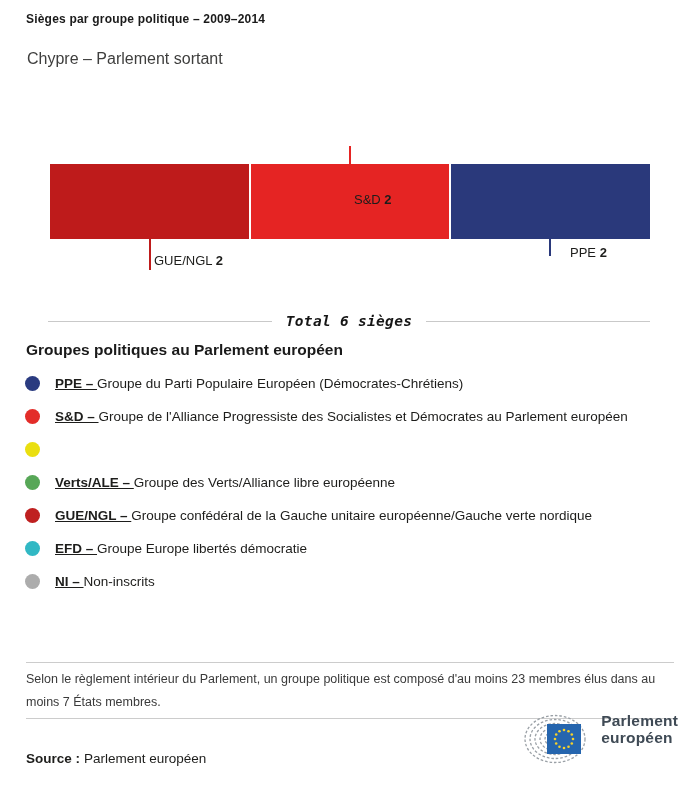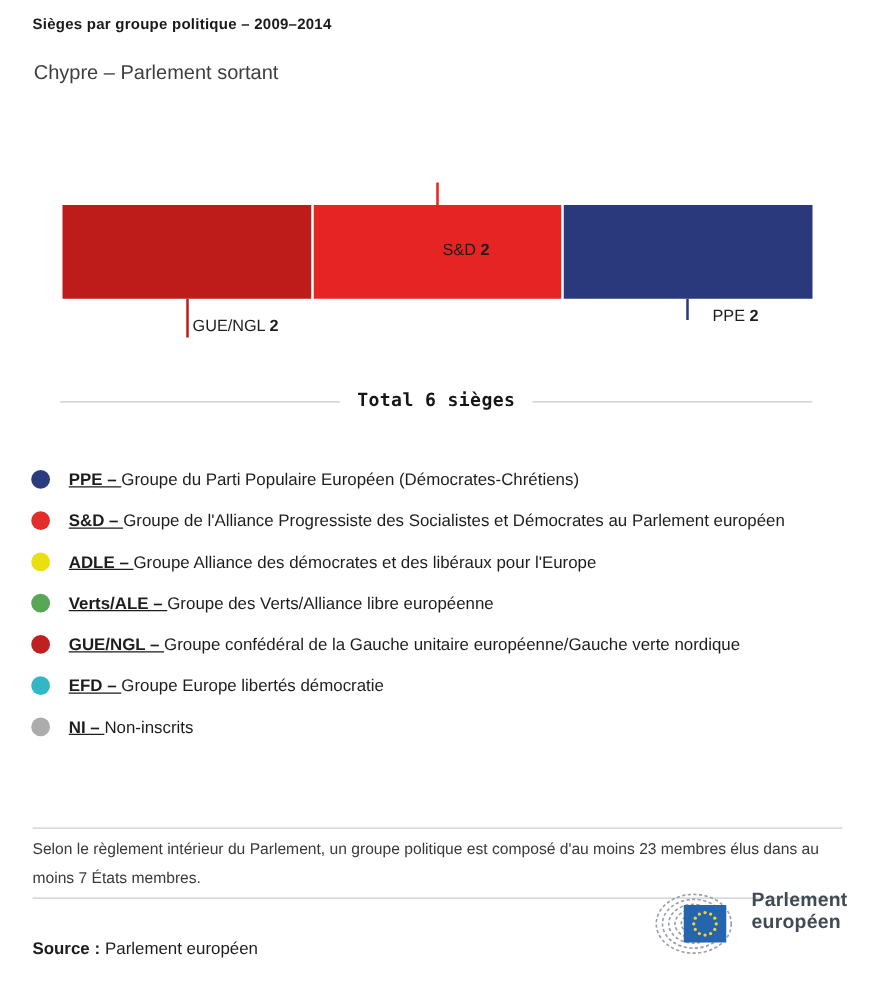--- a/index.html
+++ b/index.html
@@ -9,21 +9,21 @@
   .title { position: absolute; left: 26px; top: 12px; margin: 0; font-size: 12px; font-weight: 700; letter-spacing: .2px; color: #1a1a1a; }
   .subtitle { position: absolute; left: 27px; top: 50px; font-size: 16px; font-weight: 400; color: #3e3e3d; }
 
   .chart-region { position: absolute; left: 0; top: 140px; width: 700px; height: 150px; }
   .bar { position: absolute; left: 50px; top: 24px; width: 600px; height: 75px; display: flex; gap: 2px; }
   .bar-segment { height: 100%; }
   .tick { position: absolute; width: 2px; }
   .bar-lbl { position: absolute; font-size: 13px; line-height: 16px; white-space: nowrap; color: #1d1d1b; }
   .bar-lbl b { font-weight: 700; }
 
-  .total-sep { position: absolute; left: 48px; right: 50px; top: 313px; display: flex; align-items: center; gap: 14px; }
+  .total-sep { position: absolute; left: 48px; right: 50px; top: 313px; display: flex; align-items: center; gap: 14px; font-style: italic; }
   .total-sep .line { flex: 1; height: 1px; background: #c9c9c9; }
   .total-text { font-family: "DejaVu Sans Mono", monospace; font-size: 14.5px; font-weight: 700; letter-spacing: .3px; white-space: nowrap; color: #161616; }
 
   .legend-heading { position: absolute; left: 26px; top: 341px; margin: 0; font-size: 15.5px; font-weight: 700; color: #1a1a1a; }
   .legend { position: absolute; left: 25px; top: 367px; right: 20px; }
   .legend-item { display: flex; align-items: center; height: 33px; }
   .dot { width: 15px; height: 15px; border-radius: 50%; margin-right: 15px; flex: none; }
   .legend-text { font-size: 13.5px; color: #1d1d1b; white-space: nowrap; }
   .legend-text .abbr { font-weight: 700; text-decoration: underline; }
 
@@ -60,32 +60,32 @@
       <div class="tick" style="left: 549px; background: rgb(42, 57, 123); top: 99px; height: 17px;"></div>
       <div class="bar-lbl" style="left: 554px; top: 105px; margin-left: 16px;"><span>PPE </span><b>2</b></div>
     </div>
 
   <div class="total-sep">
     <div class="line"></div>
     <div class="total-text">Total 6 sièges</div>
     <div class="line"></div>
   </div>
 
+  <h2 class="legend-heading">Groupes politiques au Parlement européen</h2>
   <div class="legend">
       <div class="legend-item">
         <span class="dot" style="background: rgb(42, 59, 128);"></span>
         <span class="legend-text"><span class="abbr">PPE – </span><span>Groupe du Parti Populaire Européen (Démocrates-Chrétiens)</span></span>
       </div>
       <div class="legend-item">
         <span class="dot" style="background: rgb(227, 45, 41);"></span>
         <span class="legend-text"><span class="abbr">S&amp;D – </span><span>Groupe de l'Alliance Progressiste des Socialistes et Démocrates au Parlement européen</span></span>
       </div>
       <div class="legend-item">
         <span class="dot" style="background: rgb(234, 223, 16);"></span>
-        <span class="legend-text"><span class="abbr">ADLE – </span><span>Groupe Alliance des démocrates et des libéraux pour l'Europe</span></span>
       </div>
       <div class="legend-item">
         <span class="dot" style="background: rgb(87, 167, 87);"></span>
         <span class="legend-text"><span class="abbr">Verts/ALE – </span><span>Groupe des Verts/Alliance libre européenne</span></span>
       </div>
       <div class="legend-item">
         <span class="dot" style="background: rgb(191, 32, 32);"></span>
         <span class="legend-text"><span class="abbr">GUE/NGL – </span><span>Groupe confédéral de la Gauche unitaire européenne/Gauche verte nordique</span></span>
       </div>
       <div class="legend-item">

